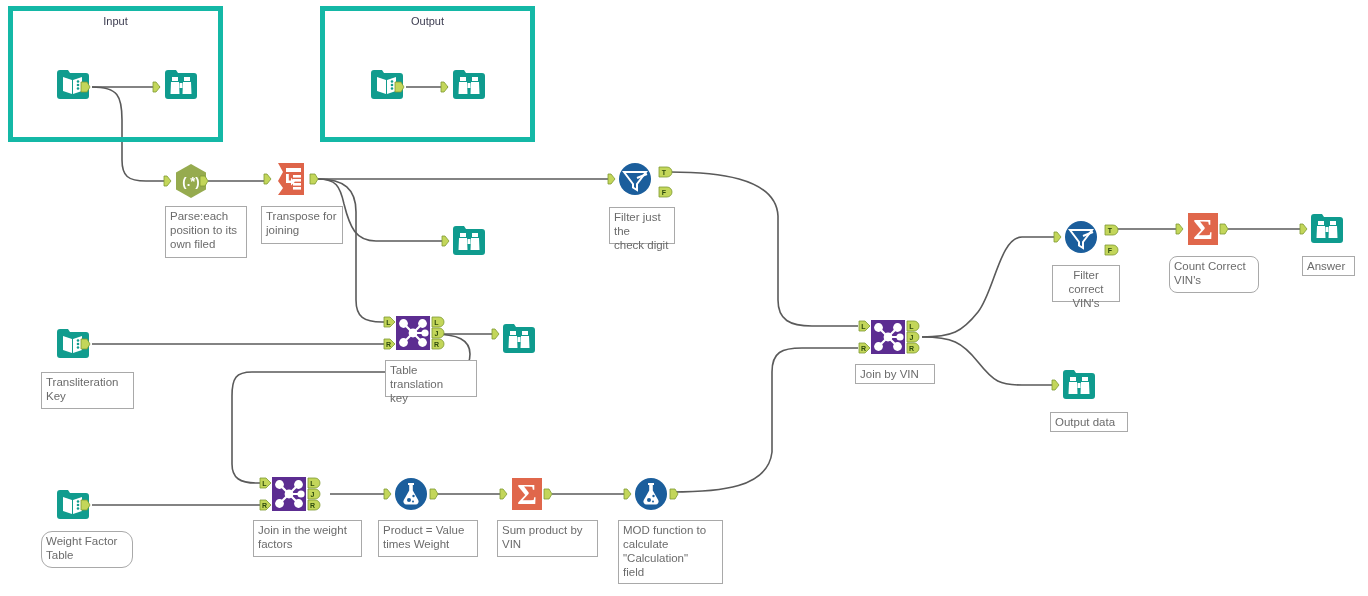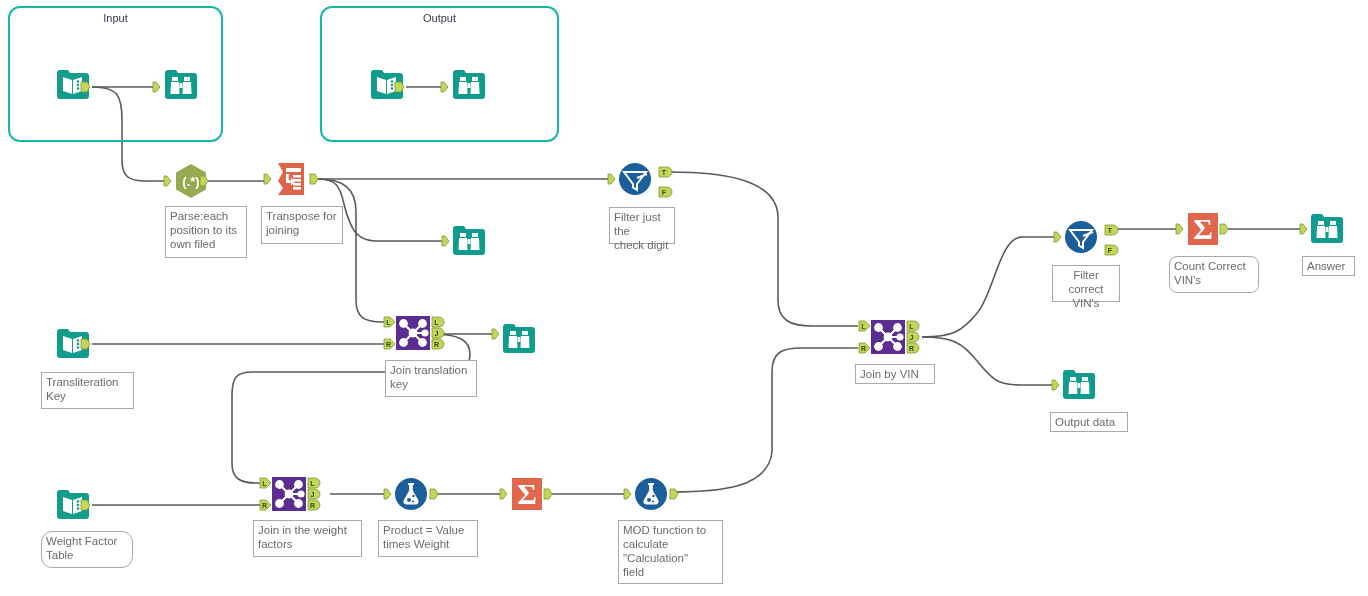--- a/index.html
+++ b/index.html
@@ -19,22 +19,22 @@
   }
   #wires {
     position: absolute;
     left: 0; top: 0;
     width: 1368px;
     height: 596px;
     pointer-events: none;
   }
   .container-box {
     position: absolute;
-    border: 2px solid #14b8a6;
-    border-radius: 12px;
+    border: 5px solid #14b8a6;
+    border-radius: 0;
     background: transparent;
     box-sizing: border-box;
   }
   .container-title {
     position: absolute;
     top: 4px;
     left: 0;
     width: 100%;
     text-align: center;
     font-size: 11px;
@@ -114,21 +114,21 @@
       <path d="M1110,229 L1176,229"></path>
 
       <path d="M1228,229 L1300,229"></path>
     </g>
   </svg>
 
   <div class="container-box" style="left:8px; top:6px; width:215px; height:136px;">
     <div class="container-title">Input</div>
   </div>
 
-  <div class="container-box" style="left:320px; top:6px; width:239px; height:136px;">
+  <div class="container-box" style="left:320px; top:6px; width:215px; height:136px;">
     <div class="container-title">Output</div>
   </div>
 
   <div class="node" style="left:54px; top:66px;">
     <svg width="38" height="38" viewBox="0 0 38 38">
       <path d="M3,7 a3,3 0 0 1 3,-3 h8 l2,3 h16 a3,3 0 0 1 3,3 v20 a3,3 0 0 1 -3,3 h-26 a3,3 0 0 1 -3,-3 z" fill="#119c8e"></path>
       <path d="M9,11 L18,14 L18,28 L9,25 Z M19,14 L28,11 L28,25 L19,28 Z" fill="#ffffff"></path>
       <circle cx="24" cy="15.5" r="1.3" fill="#119c8e"></circle>
       <circle cx="24" cy="19" r="1.3" fill="#119c8e"></circle>
       <circle cx="24" cy="22.5" r="1.3" fill="#119c8e"></circle>
@@ -314,21 +314,21 @@
         <path d="M1,1 h7 a5,5 0 0 1 0,10 h-7 z" fill="#c3d65a" stroke="#7f9a33" stroke-width="0.8"></path>
         <text x="5.5" y="9.3" text-anchor="middle" fill="#2d4a0d" font-family="'Liberation Sans',sans-serif" font-size="7" font-weight="bold">J</text>
       </svg>
   </div>
   <div class="port" style="left:431px; top:338px;">
     <svg width="15" height="13" viewBox="0 0 15 13">
         <path d="M1,1 h7 a5,5 0 0 1 0,10 h-7 z" fill="#c3d65a" stroke="#7f9a33" stroke-width="0.8"></path>
         <text x="5.5" y="9.3" text-anchor="middle" fill="#2d4a0d" font-family="'Liberation Sans',sans-serif" font-size="7" font-weight="bold">R</text>
       </svg>
   </div>
-  <div class="label" style="left:385px; top:360px; width:92px; height:37px;">Join translation
+  <div class="label" style="left:385px; top:360px; width:92px; height:37px;">Table translation
 key</div>
 
   <div class="node" style="left:500px; top:320px;">
     <svg width="38" height="38" viewBox="0 0 38 38">
       <path d="M3,7 a3,3 0 0 1 3,-3 h8 l2,3 h16 a3,3 0 0 1 3,3 v20 a3,3 0 0 1 -3,3 h-26 a3,3 0 0 1 -3,-3 z" fill="#0f9b8e"></path>
       <path d="M10,11 h6 v4 h-6 z M22,11 h6 v4 h-6 z M9,16 h8 l0.5,12 h-9 z M21,16 h8 l0.5,12 h-9 z M17.6,17 h2.8 v5 h-2.8 z" fill="#ffffff"></path>
     </svg>
   </div>
   <div class="port" style="left:491px; top:328px;">
     <svg width="11" height="12" viewBox="0 0 11 12">
@@ -429,20 +429,22 @@
   <div class="port" style="left:499px; top:488px;">
     <svg width="11" height="12" viewBox="0 0 11 12">
         <path d="M1,1 L4,1 L8,6 L4,11 L1,11 Z" fill="#c3d65a" stroke="#7f9a33" stroke-width="0.8"></path>
       </svg>
   </div>
   <div class="port" style="left:543px; top:488px;">
     <svg width="11" height="12" viewBox="0 0 11 12">
         <path d="M1,1 L6,1 L9,6 L6,11 L1,11 Z" fill="#c3d65a" stroke="#7f9a33" stroke-width="0.8"></path>
       </svg>
   </div>
+  <div class="label" style="left:497px; top:520px; width:101px; height:37px;">Sum product by
+VIN</div>
 
   <div class="node" style="left:632px; top:475px;">
     <svg width="38" height="38" viewBox="0 0 38 38">
       <circle cx="19" cy="19" r="16" fill="#1b5e9c"></circle>
       <path d="M16,8 h6 v2 h-1.2 v5.5 l5.4,9.5 a3,3 0 0 1 -2.6,4.5 h-9.2 a3,3 0 0 1 -2.6,-4.5 l5.4,-9.5 v-5.5 h-1.2 z" fill="#ffffff"></path>
       <circle cx="17" cy="25" r="2" fill="#1b5e9c"></circle>
       <circle cx="21.5" cy="21" r="1.2" fill="#1b5e9c"></circle>
       <circle cx="21" cy="26.5" r="1" fill="#1b5e9c"></circle>
     </svg>
   </div>

